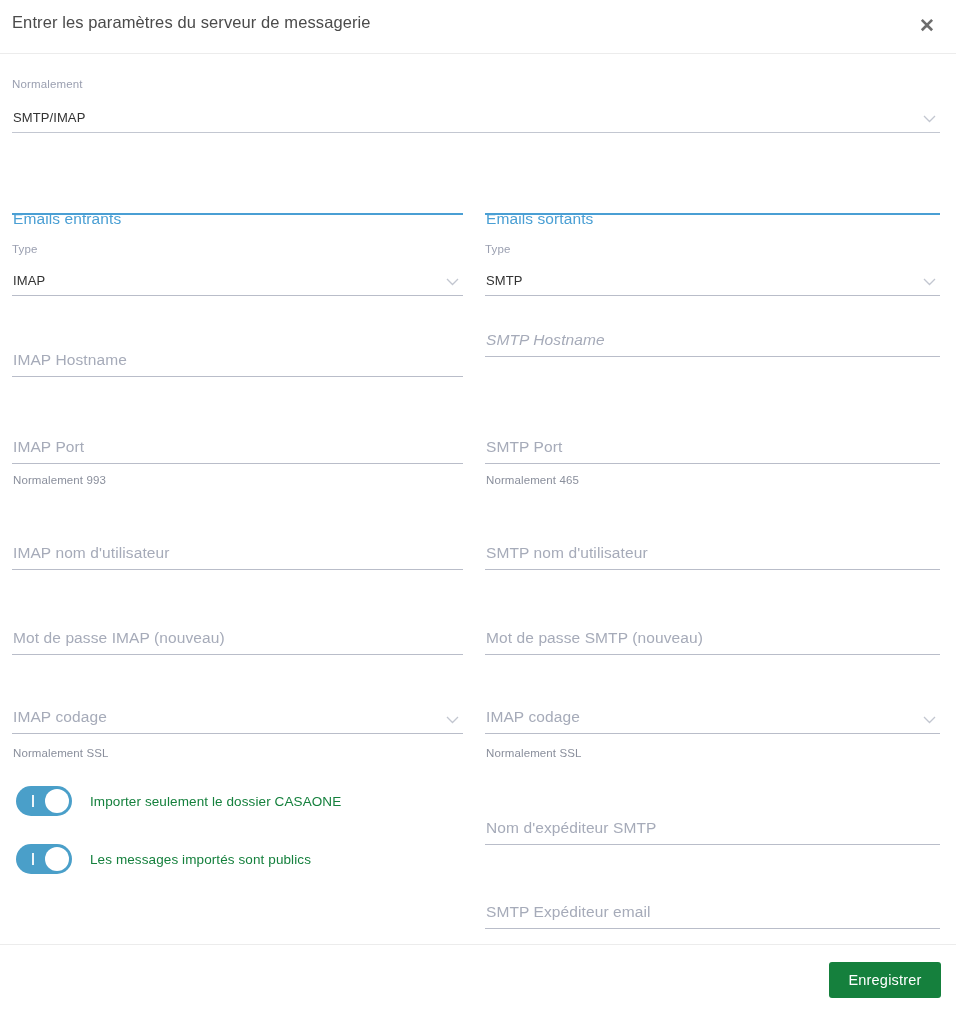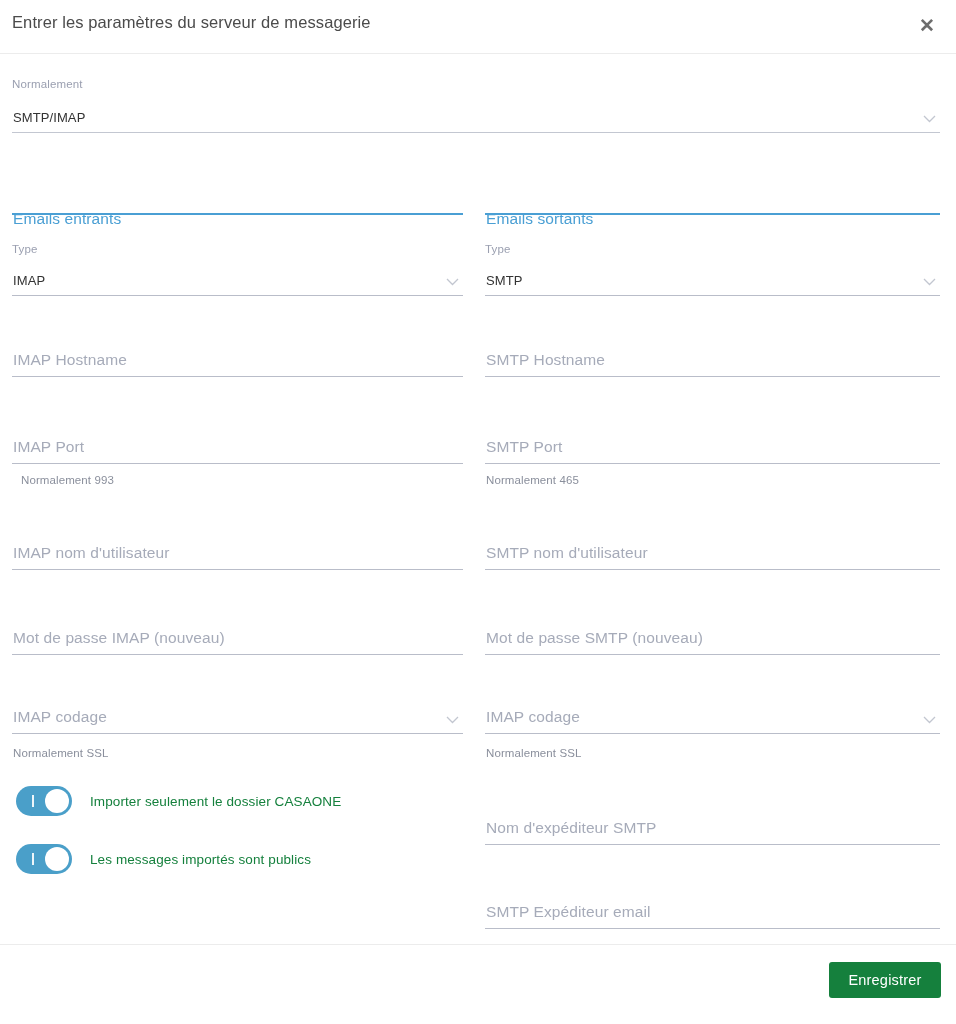--- a/index.html
+++ b/index.html
@@ -174,21 +174,21 @@
 
   <div class="field" style="left:12px; top:345px; width:451px; height:32px;">
     <span class="fplaceholder">IMAP Hostname</span>
     <span class="underline"></span>
   </div>
 
   <div class="field" style="left:12px; top:432px; width:451px; height:32px;">
     <span class="fplaceholder">IMAP Port</span>
     <span class="underline"></span>
   </div>
-  <span class="hint" style="left:13px; top:474px;margin-left:8px;">Normalement 993</span>
+  <span class="hint" style="left:13px; top:474px;">Normalement 993</span>
 
   <div class="field" style="left:12px; top:538px; width:451px; height:32px;">
     <span class="fplaceholder">IMAP nom d'utilisateur</span>
     <span class="underline"></span>
   </div>
 
   <div class="field" style="left:12px; top:623px; width:451px; height:32px;">
     <span class="fplaceholder">Mot de passe IMAP (nouveau)</span>
     <span class="underline"></span>
   </div>
@@ -224,21 +224,21 @@
     <span class="flabel">Type</span>
     <span class="fvalue">SMTP</span>
     <span class="chevron">
       <svg width="13" height="8" viewBox="0 0 13 8">
           <path d="M1 1 L6.5 6.5 L12 1" fill="none" stroke="#c2c6d0" stroke-width="1.3"></path>
         </svg>
     </span>
     <span class="underline"></span>
   </div>
 
-  <div class="field" style="left:485px; top:345px; width:455px; height:32px;">
+  <div class="field" style="left:485px; top:325px; width:455px; height:32px;font-style:italic;">
     <span class="fplaceholder">SMTP Hostname</span>
     <span class="underline"></span>
   </div>
 
   <div class="field" style="left:485px; top:432px; width:455px; height:32px;">
     <span class="fplaceholder">SMTP Port</span>
     <span class="underline"></span>
   </div>
   <span class="hint" style="left:486px; top:474px;">Normalement 465</span>
 

